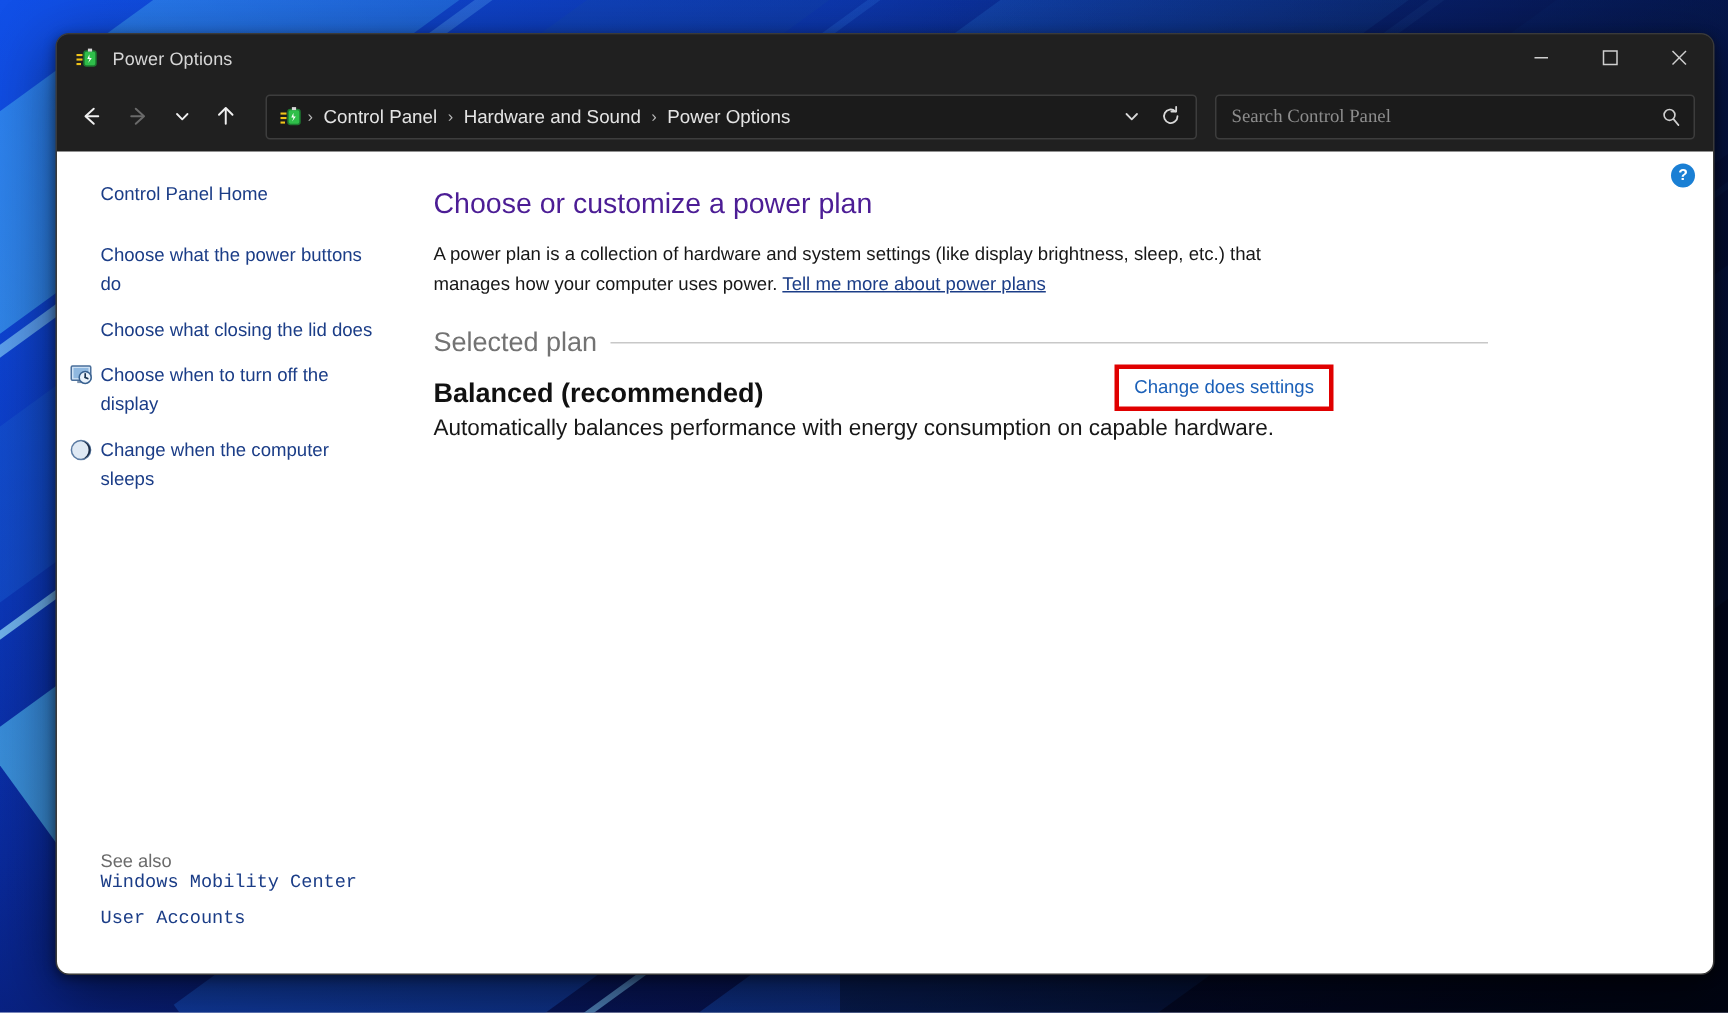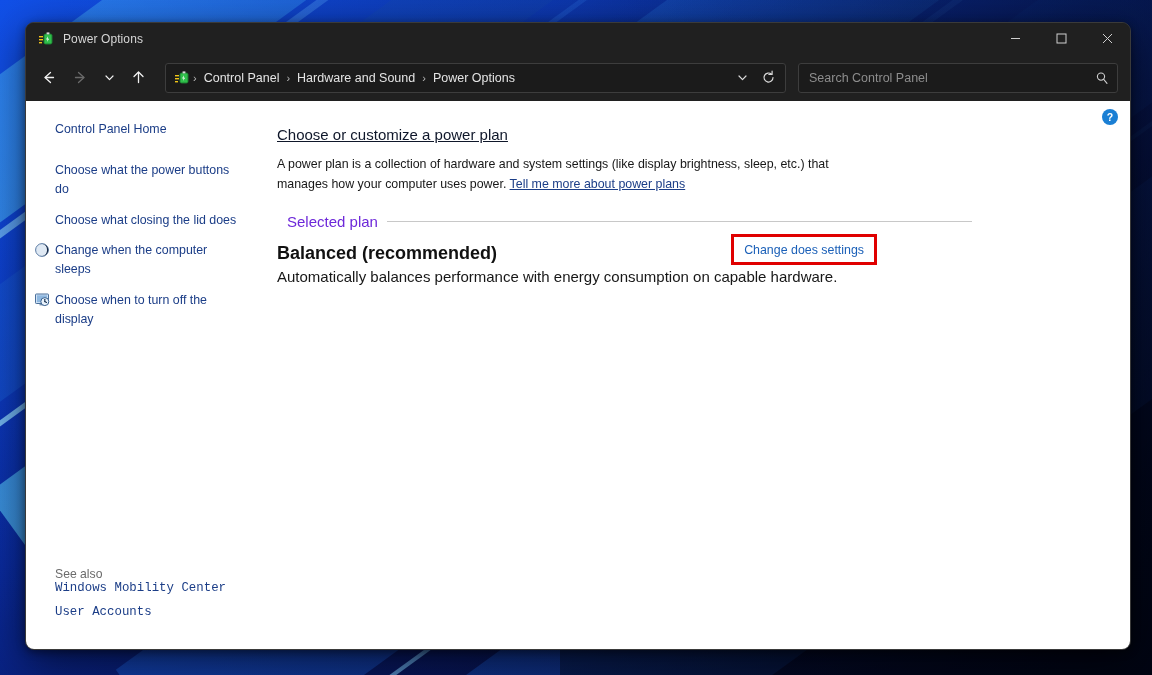--- a/index.html
+++ b/index.html
@@ -22,21 +22,21 @@
   }
   .ribbon {
     position: absolute;
     transform-origin: top left;
     pointer-events: none;
   }
 
   
   .window {
     position: absolute;
-    left: 25px;
+    left: 37px;
     top: 22px;
     width: 1106px;
     height: 628px;
     border-radius: 9px;
     background: #202020;
     box-shadow: 0 12px 40px rgba(0,0,0,0.55), 0 2px 8px rgba(0,0,0,0.45);
     overflow: hidden;
     border: 1px solid #3a3a3a;
   }
 
@@ -136,21 +136,21 @@
     padding: 0 8px 0 10px;
     flex: none;
   }
   .searchbox input {
     flex: 1;
     background: transparent;
     border: none;
     outline: none;
     color: #e0e0e0;
     font-size: 12.5px;
-    font-family: Liberation Sans, sans-serif;
+    font-family: Liberation Serif, serif;
   }
   .searchbox input::placeholder { color: #8d8d8d; }
 
   
   .content {
     position: relative;
     height: 550px;
     background: #ffffff;
     display: flex;
   }
@@ -211,49 +211,47 @@
     width: 16px; height: 16px;
     border-radius: 50%;
     background: #1a7fd4;
     color: #fff;
     font-size: 10.5px;
     font-weight: bold;
     display: flex; align-items: center; justify-content: center;
     font-family: "Liberation Sans", sans-serif;
   }
   .page-title {
-    font-size: 15px;
-    color: #0f172a;
+    font-size: 19px;
+    color: #4c1d95;
     font-weight: normal;
     margin-bottom: 12px;
     font-family: "Liberation Sans", sans-serif;
-    text-decoration: underline;
   }
   .intro {
     font-size: 12.4px;
     color: #171717;
     line-height: 1.58;
     max-width: 585px;
   }
   .intro a {
     color: #1b3d87;
     text-decoration: underline;
   }
 
   .group-head {
     display: flex;
     align-items: center;
     margin-top: 19px;
   }
   .group-head .gh-label {
-    font-size: 15px;
-    color: #6d28d9;
+    font-size: 18px;
+    color: #737373;
     white-space: nowrap;
     padding-right: 9px;
-    margin-left: 10px;
   }
   .group-head .gh-rule {
     height: 1px;
     background: #c8c8c8;
     flex: 1 1 auto;
     max-width: 585px;
   }
 
   .plan-row {
     position: relative;
@@ -444,42 +442,42 @@
         </div>
 
         <div class="side-link">
           <span class="lbl">Choose what closing the lid does</span>
         </div>
 
 
         <div class="side-link">
           <span class="side-ico">
             <svg width="16" height="16" viewBox="0 0 16 16">
-              <circle cx="8" cy="8" r="6.4" fill="#dfe9f4" stroke="#5b7ba3" stroke-width="1"></circle>
-              <path d="M8 1.6 a6.4 6.4 0 0 0 0 12.8 a5 5 0 0 1 0 -12.8 z" fill="#9fb6cf"></path>
-              <path d="M8.4 2.0 a6.2 6.2 0 0 1 0 12.0 a4.6 4.6 0 0 0 0 -12.0 z" fill="#1b2c46"></path>
-            </svg>
-          </span>
-          <span class="lbl">Change when the computer sleeps</span>
-        </div>
-
-        <div class="side-link">
-          <span class="side-ico">
-            <svg width="16" height="16" viewBox="0 0 16 16">
               <rect x="1.5" y="2" width="13" height="9.5" rx="0.8" fill="#cfe2f5" stroke="#4a6f9b" stroke-width="1"></rect>
               <rect x="3" y="3.3" width="10" height="6.8" fill="#8fb8e0"></rect>
               <rect x="5.5" y="12" width="5" height="1.4" fill="#7d93ad"></rect>
               <circle cx="10.8" cy="9.6" r="4" fill="#e9f2fb" stroke="#37608f" stroke-width="1"></circle>
               <line x1="10.8" y1="9.6" x2="10.8" y2="7.2" stroke="#17314f" stroke-width="1.1" stroke-linecap="round"></line>
               <line x1="10.8" y1="9.6" x2="12.5" y2="10.4" stroke="#17314f" stroke-width="1.1" stroke-linecap="round"></line>
             </svg>
           </span>
           <span class="lbl">Choose when to turn off the display</span>
         </div>
 
+        <div class="side-link">
+          <span class="side-ico">
+            <svg width="16" height="16" viewBox="0 0 16 16">
+              <circle cx="8" cy="8" r="6.4" fill="#dfe9f4" stroke="#5b7ba3" stroke-width="1"></circle>
+              <path d="M8 1.6 a6.4 6.4 0 0 0 0 12.8 a5 5 0 0 1 0 -12.8 z" fill="#9fb6cf"></path>
+              <path d="M8.4 2.0 a6.2 6.2 0 0 1 0 12.0 a4.6 4.6 0 0 0 0 -12.0 z" fill="#1b2c46"></path>
+            </svg>
+          </span>
+          <span class="lbl">Change when the computer sleeps</span>
+        </div>
+
         <div class="seealso">
           <div class="seealso-h">See also</div>
           <a href="#">Windows Mobility Center</a>
           <a href="#">User Accounts</a>
         </div>
       </div>
 
       <div class="main">
 
         <div class="help-badge">?</div>

